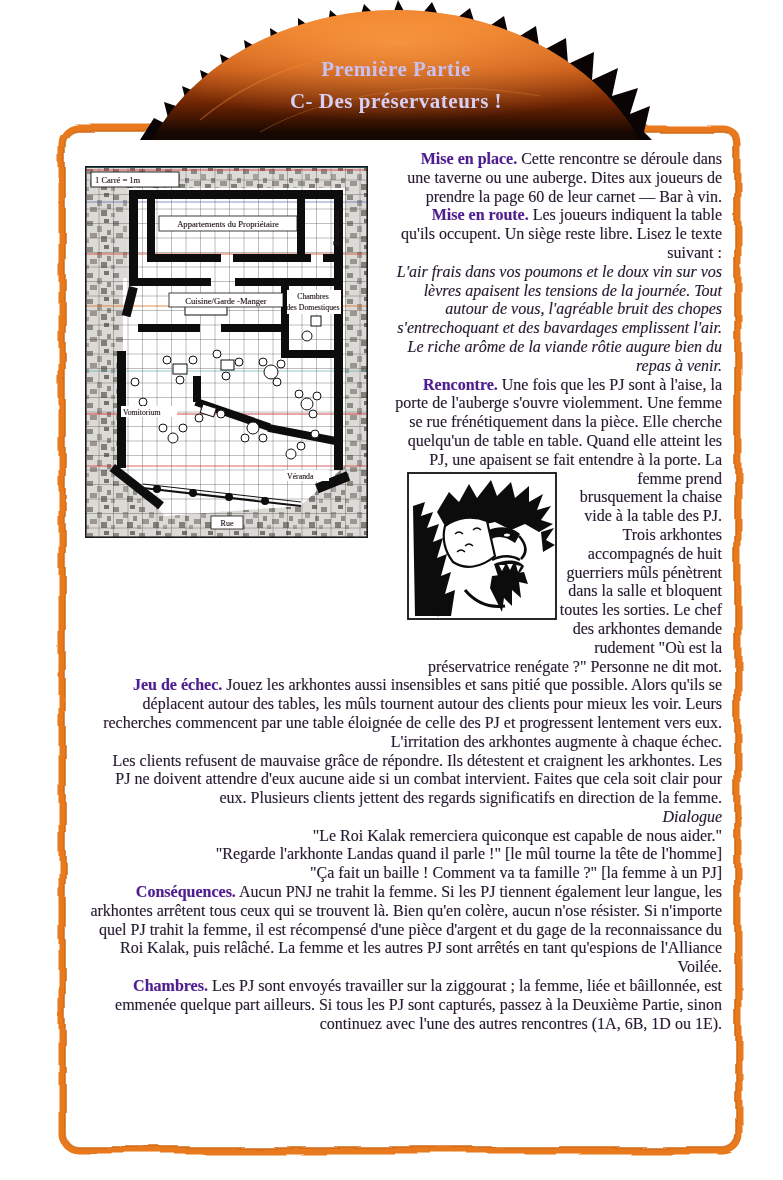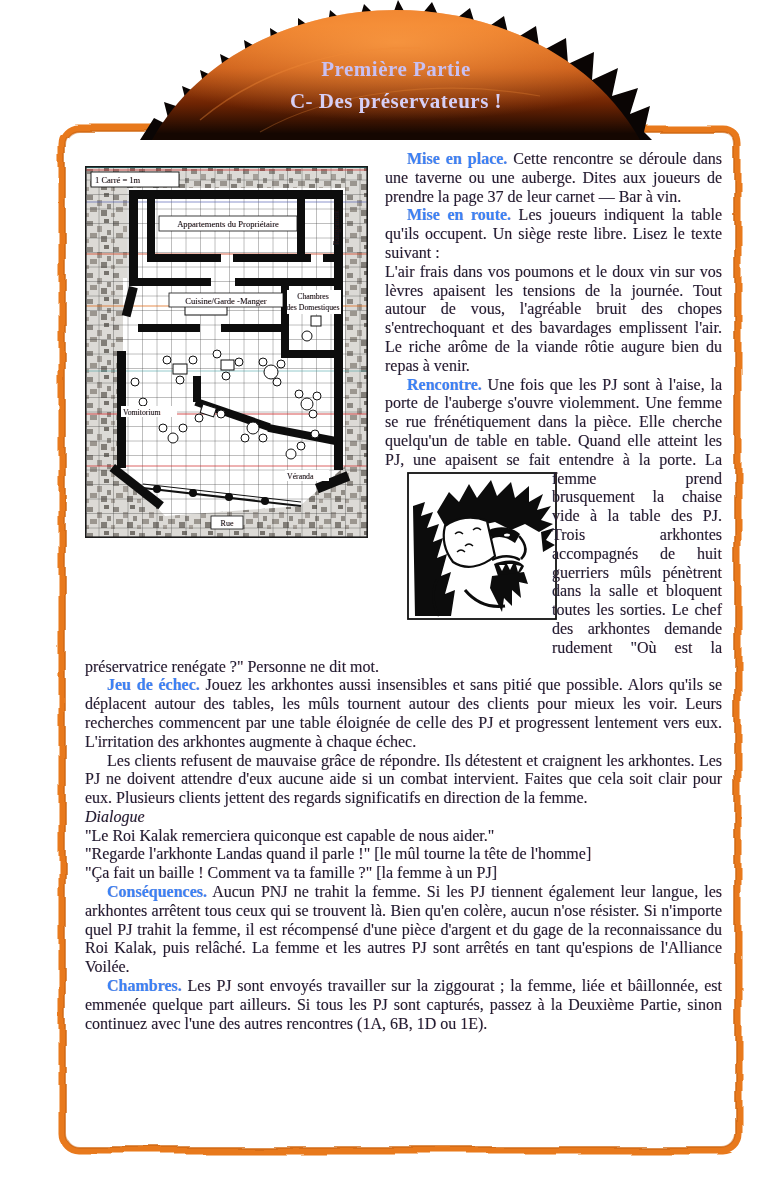--- a/index.html
+++ b/index.html
@@ -12,27 +12,27 @@
   .frame-svg{position:absolute;left:48px;top:114px;z-index:1;}
   
   .header-art{position:absolute;left:140px;top:0;z-index:2;}
   .header-art text{font-family:"Liberation Serif","DejaVu Serif",serif;font-weight:bold;}
   
   .content{
     position:absolute;left:0;top:150px;width:783px;z-index:3;box-sizing:border-box;
     padding:0 61px 0 85px;font-size:16px;line-height:18.8px;text-align:justify;
     text-shadow:0.5px 0 rgba(185,55,40,.25), -0.5px 0 rgba(45,85,165,.2);
   }
-  .content p{margin:0;}
+  .content p{margin:0;text-align:right;}
   .sect{margin-top:8px;text-indent:22px;}
   .cont{text-indent:22px;}
-  .readaloud{margin-left:12px;}
+  .readaloud{margin-left:12px;font-style:italic;}
   .dlabel{margin-left:20px;font-style:italic;text-align:left;margin-top:1px;}
   .dialogue{margin-left:20px;text-align:left;}
-  b.head{color:#3b82f6;}
+  b.head{color:#4c1d95;}
   .map-fig{
     float:left;width:283px;height:376px;margin:16px 17px 8px 0;
     background:#fff;
   }
   .illu{
     float:left;width:150px;height:148px;margin:2px 17px 26px 0;display:block;
   }
   svg text{font-family:"Liberation Serif","DejaVu Serif",serif;}
 </style>
 </head>
@@ -201,21 +201,21 @@
         <rect x="126" y="350" width="32" height="13" fill="#fff" stroke="#111" stroke-width="0.8"></rect>
         <text x="142" y="360" font-size="8" text-anchor="middle" fill="#111">Rue</text>
       </g>
 
       <line x1="0" y1="1.2" x2="283" y2="1.2" stroke="#2e9ea0" stroke-width="1.6"></line>
       <line x1="0" y1="4" x2="283" y2="4" stroke="#cc3333" stroke-width="1" opacity="0.8"></line>
       <rect x="0.8" y="0.8" width="281.4" height="370.4" fill="none" stroke="#1a1a1a" stroke-width="1.6"></rect>
     </svg>
   </span>
 
-  <p class="sect"><b class="head">Mise en place.</b> <span>Cette rencontre se déroule dans une taverne ou une auberge. Dites aux joueurs de prendre la page 37 de leur carnet — Bar à vin.</span></p>
+  <p class="sect"><b class="head">Mise en place.</b> <span>Cette rencontre se déroule dans une taverne ou une auberge. Dites aux joueurs de prendre la page 60 de leur carnet — Bar à vin.</span></p>
 
   <p class="sect"><b class="head">Mise en route.</b> <span>Les joueurs indiquent la table qu'ils occupent. Un siège reste libre. Lisez le texte suivant :</span></p>
 
   <p class="readaloud">L'air frais dans vos poumons et le doux vin sur vos lèvres apaisent les tensions de la journée. Tout autour de vous, l'agréable bruit des chopes s'entrechoquant et des bavardages emplissent l'air. Le riche arôme de la viande rôtie augure bien du repas à venir.</p>
 
   <p class="sect"><b class="head">Rencontre.</b> <span>Une fois que les PJ sont à l'aise, la porte de l'auberge s'ouvre violemment. Une femme se rue frénétiquement dans la pièce. Elle cherche quelqu'un de table en table. Quand elle atteint les PJ, une apaisent se fait entendre à la porte. La femme </span><span class="illu"><svg width="150" height="148" viewBox="0 0 150 148">
       <rect x="1" y="1" width="148" height="146" fill="#ffffff" stroke="#111" stroke-width="1.8"></rect>
       <g fill="#0c0c0c">
         <path d="M6,34 L18,30 L14,44 L26,40 L20,56 L32,52 L26,70 L36,66 L30,86 L40,82 L34,104 L44,100 L38,122 L48,118 L44,144 L8,144 Z"></path>
         <path d="M30,40 L42,20 L52,30 L62,12 L70,26 L84,8 L90,24 L104,10 L108,26 L122,14 L122,30 L136,22 L130,38 L144,34 L134,48 L146,52 L132,60 L118,52 L104,58 L88,50 L70,54 L52,50 L38,54 Z"></path>

